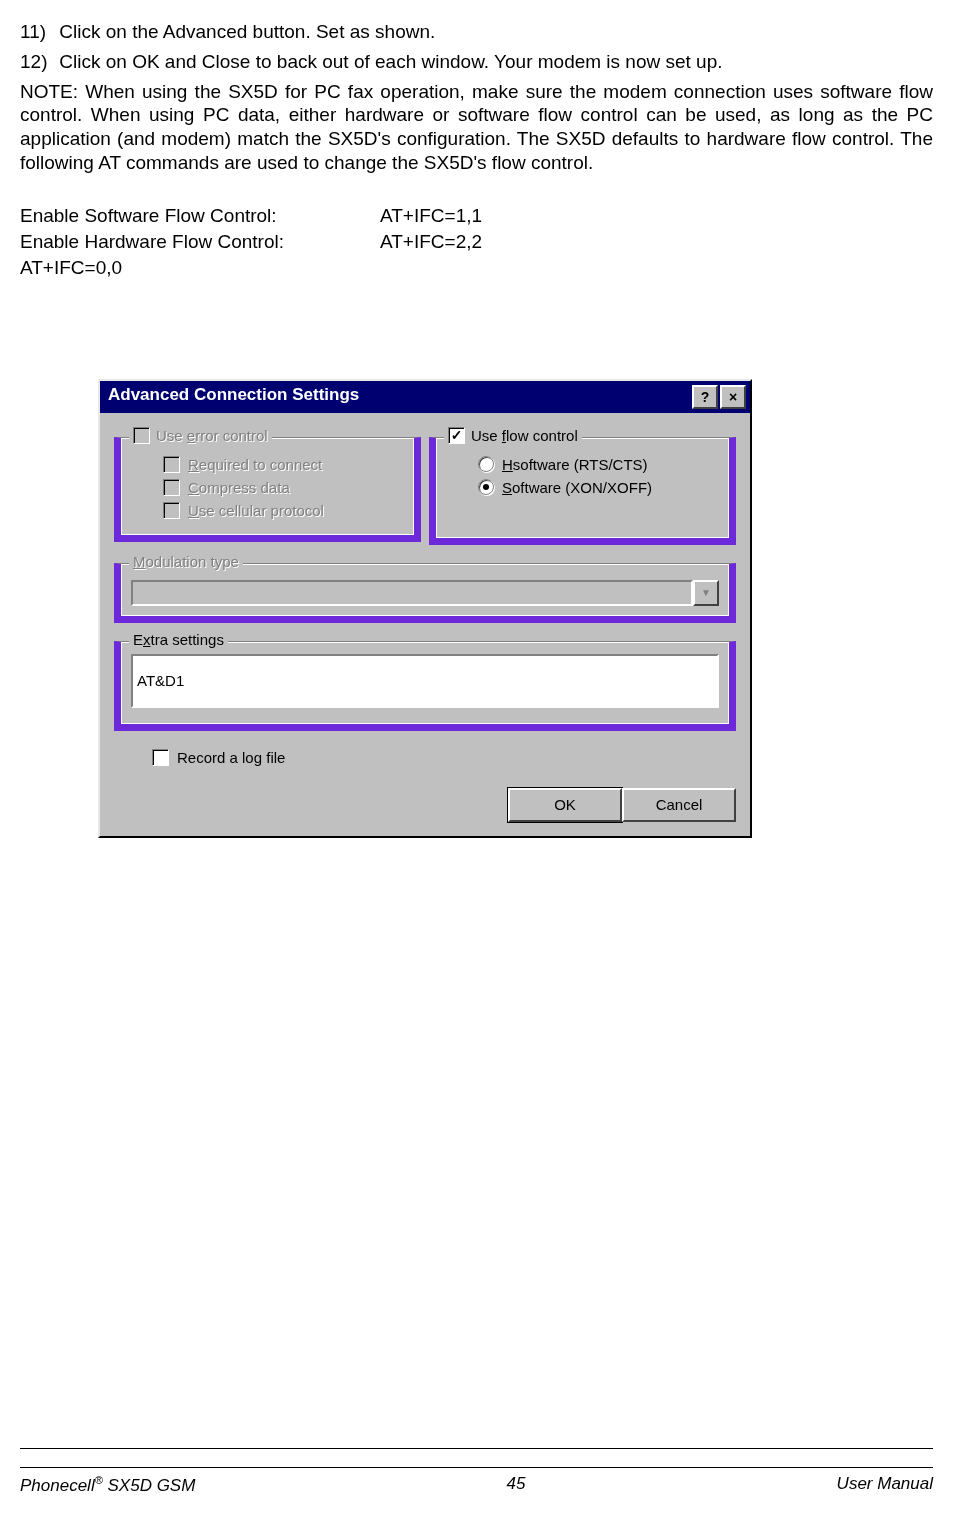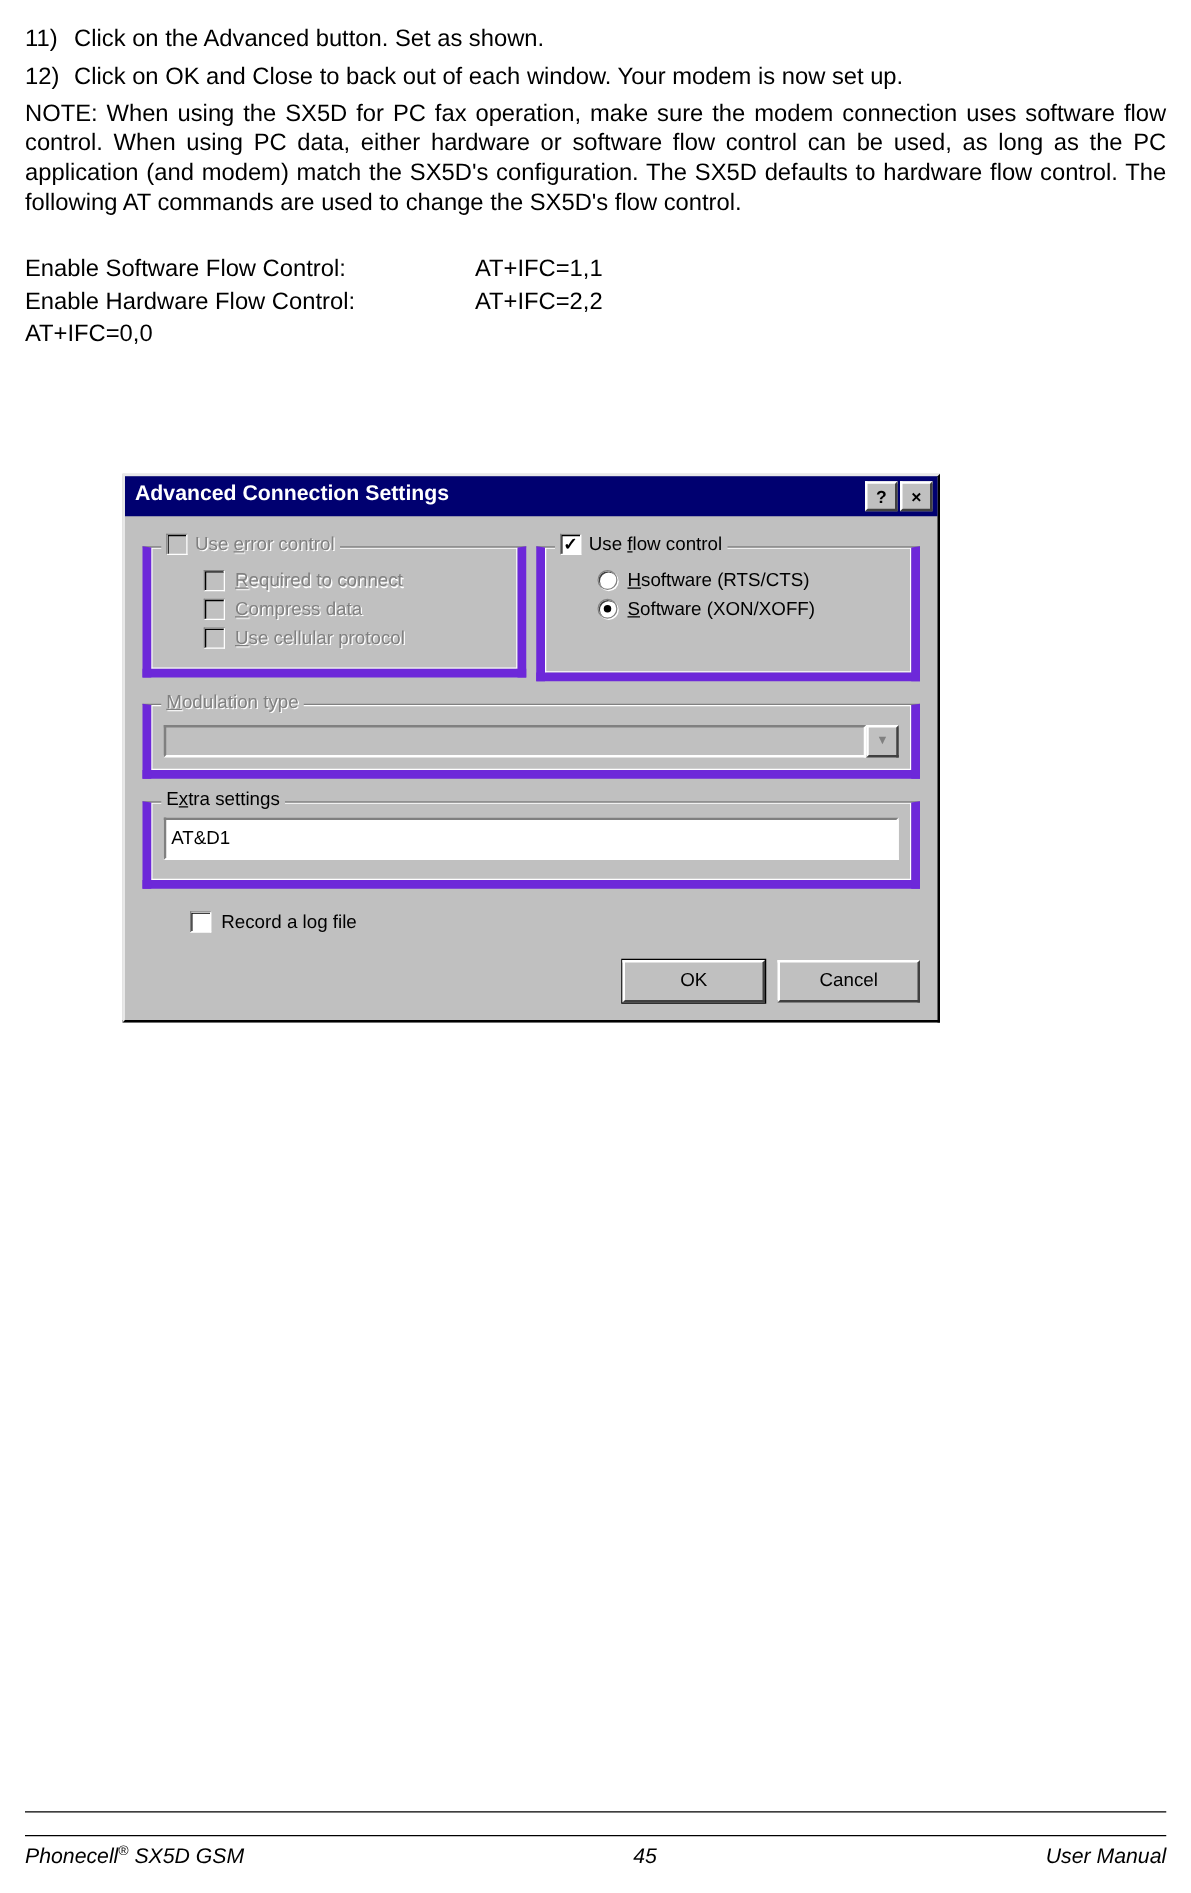--- a/index.html
+++ b/index.html
@@ -103,25 +103,25 @@
   .g-right{flex:1;}
   .mod-group{margin-top:18px;}
   .dropdown{
     display:flex;height:26px;margin-top:4px;
   }
   .dd-field{flex:1;background:#c0c0c0;border-top:2px solid #808080;border-left:2px solid #808080;border-right:2px solid #fff;border-bottom:2px solid #fff;}
   .dd-btn{width:22px;background:#c0c0c0;border-top:2px solid #fff;border-left:2px solid #fff;border-right:2px solid #404040;border-bottom:2px solid #404040;display:flex;align-items:center;justify-content:center;color:#808080;font-size:10px;}
   .textfield{
     background:#fff;height:26px;
     border-top:2px solid #808080;border-left:2px solid #808080;border-right:2px solid #fff;border-bottom:2px solid #fff;
-    padding:2px 4px; font-size:15px; display:flex;align-items:center;
+    padding:12px 4px; font-size:15px; display:flex;align-items:center;
   }
   .extra-group{margin-top:18px;padding-bottom:16px;}
   .logrow{display:flex;align-items:center;gap:8px;margin:18px 0 10px 38px;}
-  .btnrow{display:flex;justify-content:flex-end;gap:10px;padding:0 14px 14px 0;}
+  .btnrow{display:flex;justify-content:flex-end;padding:0 14px 14px 0;}
   .winbtn{
     width:110px;height:30px;background:#c0c0c0;
     border-top:2px solid #fff;border-left:2px solid #fff;border-right:2px solid #404040;border-bottom:2px solid #404040;
     display:flex;align-items:center;justify-content:center;font-size:15px;
   }
   .winbtn.default{box-shadow:0 0 0 1px #000;}
 
   .footer{
     position:absolute;left:20px;right:20px;bottom:18px;
     border-top:1px solid #000;

